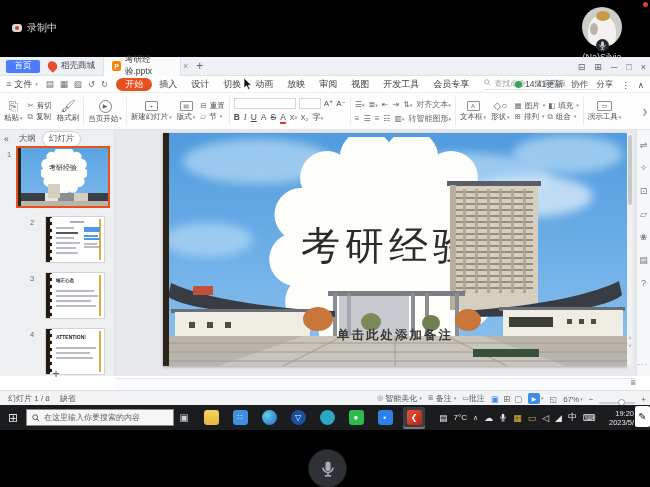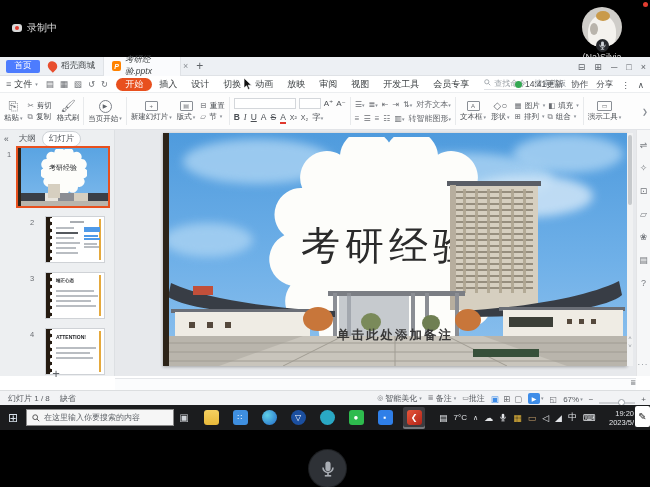--- a/index.html
+++ b/index.html
@@ -18,21 +18,21 @@
   .cat-patch2{position:absolute;left:8px;top:16px;width:8px;height:12px;background:#b9b4ac;border-radius:50%;}
   .avatar-mic{left:596px;top:39px;width:13px;height:13px;border-radius:50%;background:#26282c;color:#cfd3d8;display:flex;align-items:center;justify-content:center;}
   .participant{left:552px;top:52px;width:100px;text-align:center;color:#d8d8d8;font-size:9px;}
   .corner-dot{left:643px;top:2px;width:5px;height:5px;background:#e23d30;border-radius:50%;}
   .mic-btn{left:309px;top:450px;width:37px;height:37px;border-radius:50%;background:#2e3136;color:#a9adb4;display:flex;align-items:center;justify-content:center;box-shadow:0 0 0 1px #1d1f22;}
   
   .wps{left:0;top:57px;width:650px;height:348px;background:#fff;}
   .tabbar{left:0;top:0;width:650px;height:19px;background:#edf0f4;border-bottom:1px solid #dfe2e6;display:flex;align-items:center;}
   .home-btn{margin-left:6px;width:34px;height:13px;background:#4d7cfe;color:#fff;font-size:8.5px;border-radius:2px;display:flex;align-items:center;justify-content:center;}
   .doc-tab,.store-tab{height:19px;display:flex;align-items:center;gap:4px;padding:0 8px;font-size:8.5px;color:#3c4043;}
-  .doc-tab{background:#fafbfd;border-left:1px solid #dfe2e6;border-right:1px solid #dfe2e6;width:78px;font-style:italic;}
+  .doc-tab{background:#fafbfd;border-left:1px solid #dfe2e6;border-right:1px solid #dfe2e6;width:78px;}
   .flame{width:9px;height:10px;background:#e84e2e;border-radius:50% 50% 50% 0;transform:rotate(-45deg);}
   .wpp-ico{width:10px;height:10px;background:#ff8200;border-radius:2px;color:#fff;font-size:7px;font-weight:bold;display:flex;align-items:center;justify-content:center;}
   .tab-close{color:#8a8f94;font-size:9px;margin-left:2px;}
   .tab-add{font-size:12px;color:#5f6368;margin-left:8px;}
   .winctl{position:absolute;right:4px;top:0;height:19px;display:flex;align-items:center;gap:9px;font-size:9px;color:#5f6368;}
   
   .menubar{left:0;top:19px;width:650px;height:17px;background:#fff;border-bottom:1px solid #eceef0;display:flex;align-items:center;font-size:9px;color:#3c4043;}
   .menu-file{display:flex;gap:3px;align-items:center;margin-left:6px;}
   .qicons{display:flex;gap:6px;margin-left:8px;font-size:8.5px;color:#6b6e73;}
   .mtabs{display:flex;gap:0;margin-left:8px;}

